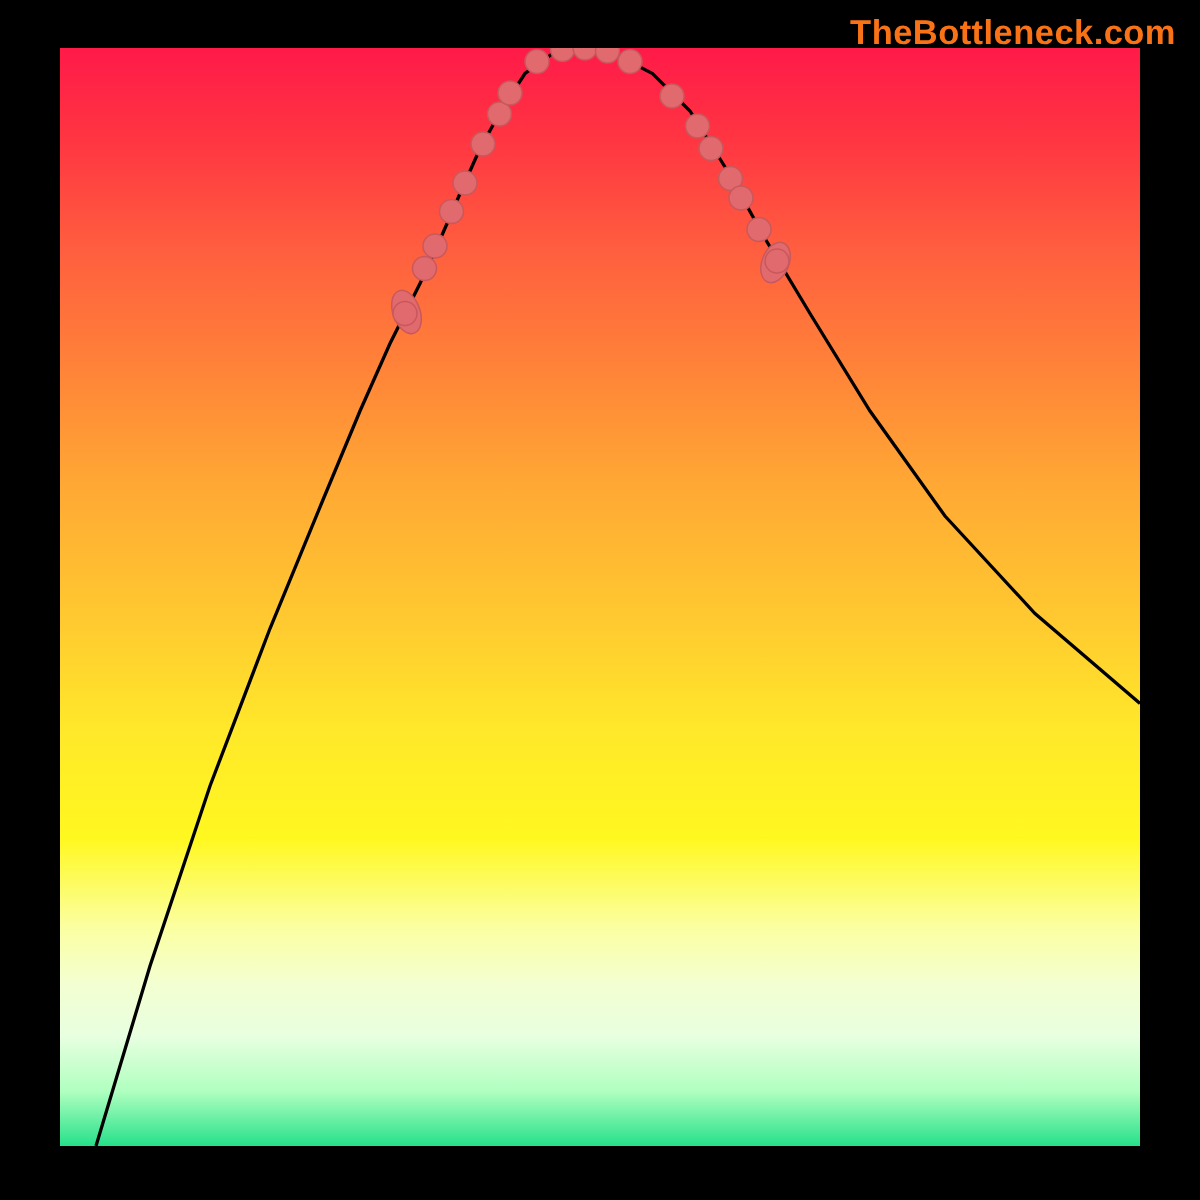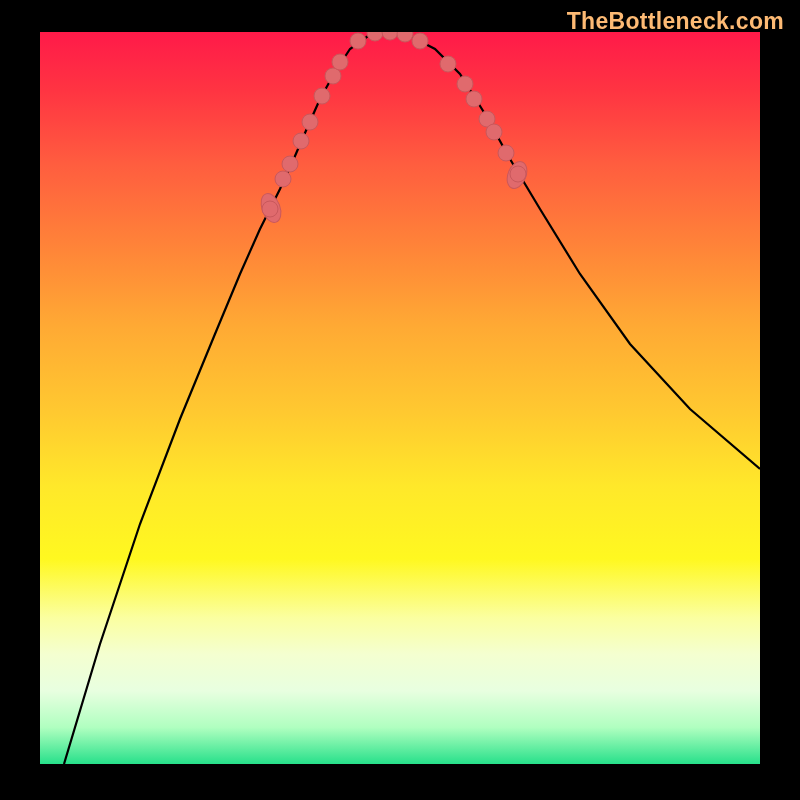--- a/index.html
+++ b/index.html
@@ -38,21 +38,21 @@
       #f4ffd0 85%,
       #e8ffe0 90%,
       #b0ffc0 95%,
       #27e08a 100%
     );
   }
   .watermark {
     position: absolute;
     top: 8px;
     right: 16px;
-    color: #fdba74;
+    color: #f97316;
     font-weight: bold;
     font-size: 23px;
     letter-spacing: 0.3px;
     user-select: none;
   }
   svg.curve {
     position: absolute;
     left: 0;
     top: 0;
     width: 720px;

